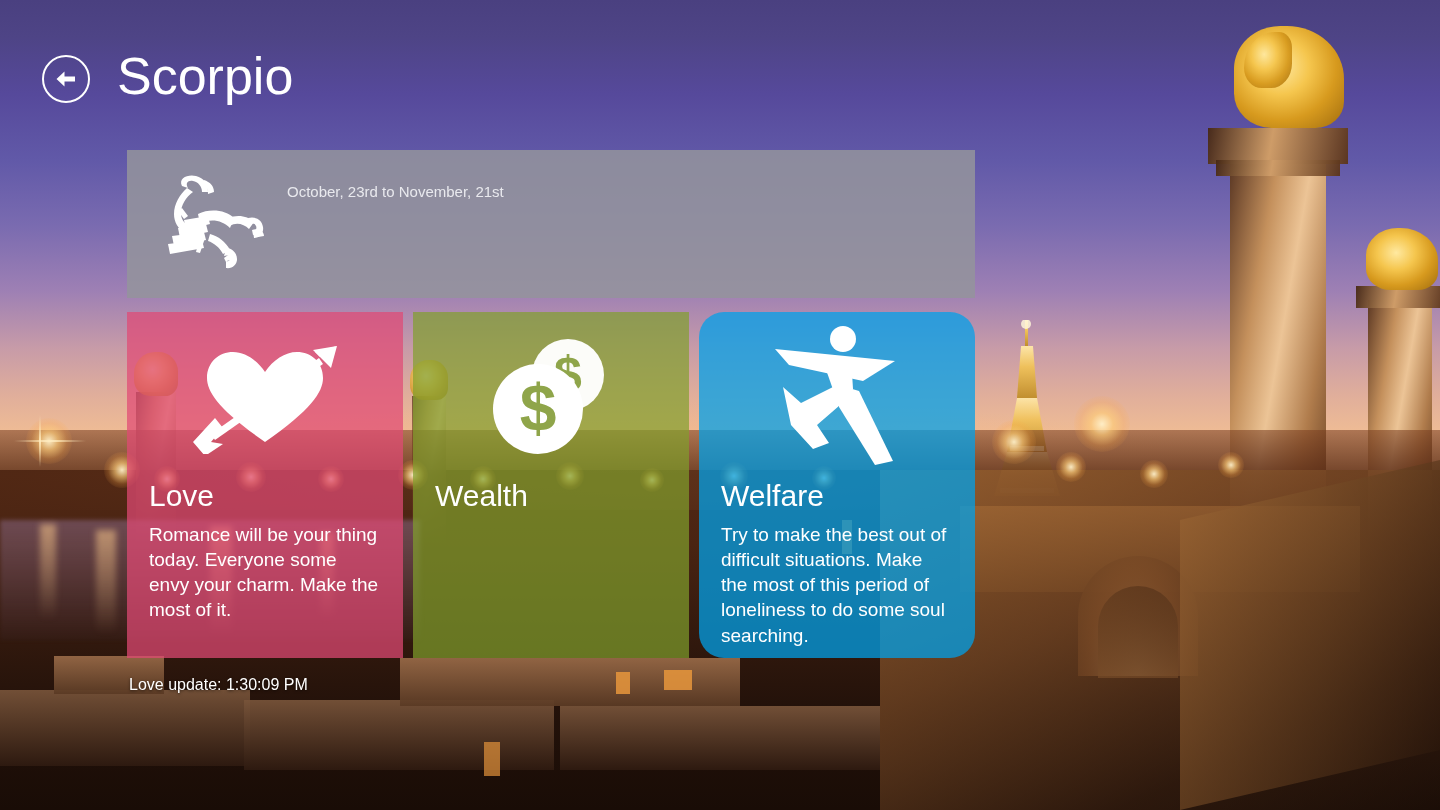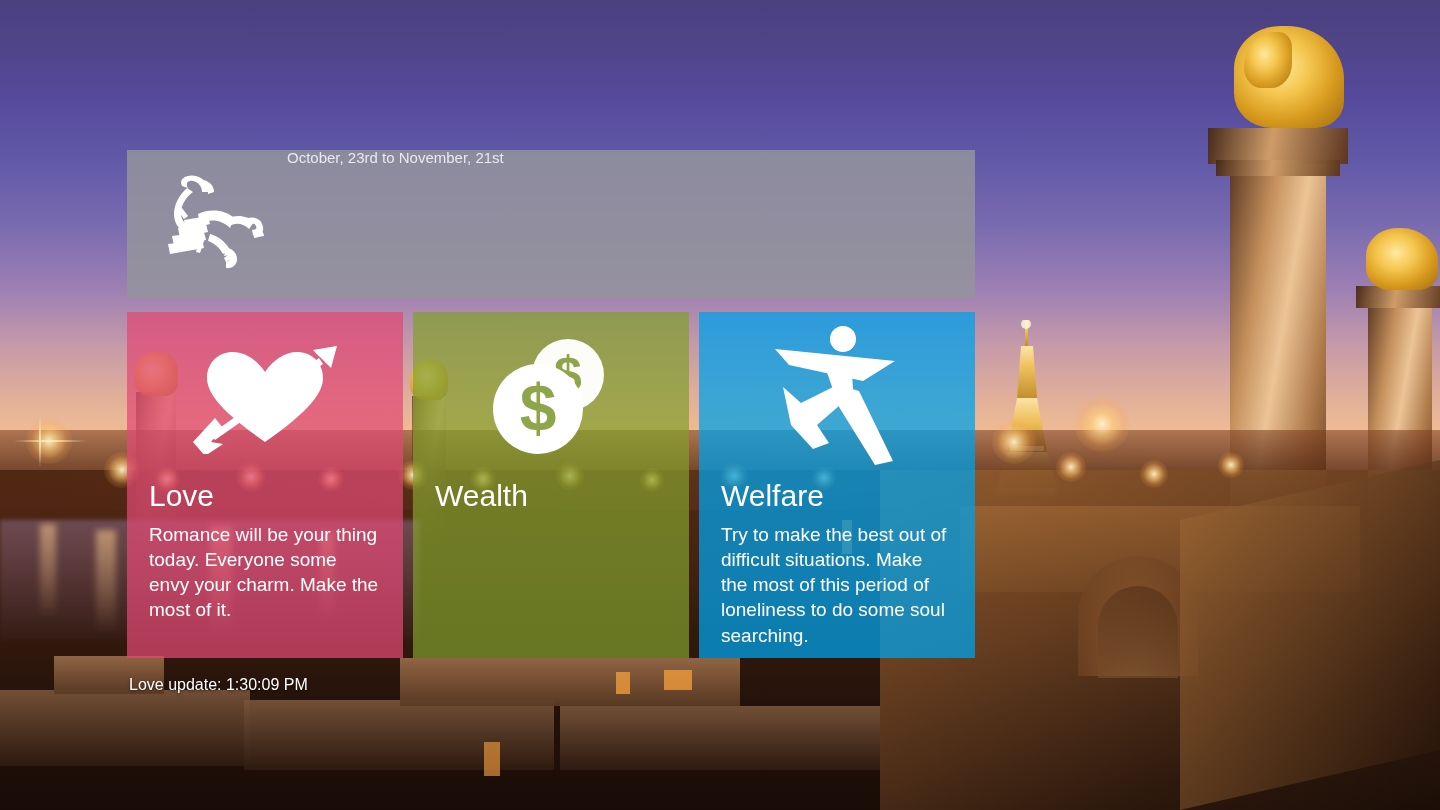--- a/index.html
+++ b/index.html
@@ -198,20 +198,21 @@
   .zodiac-icon {
     width: 160px;
     flex: 0 0 160px;
     display: flex;
     align-items: center;
     justify-content: center;
     padding-top: 18px;
     height: 112px;
   }
   .summary-text {
+    padding-top: 34px;
     padding-right: 40px;
   }
   .date-range {
     color: #e9e9ee;
     font-size: 15px;
     font-weight: 400;
     line-height: 1.1;
     margin-bottom: 12px;
   }
   .summary-desc {
@@ -261,21 +262,21 @@
     margin-bottom: 10px;
   }
   .tile-desc {
     color: #ffffff;
     font-size: 19px;
     font-weight: 400;
     line-height: 1.33;
   }
   .tile-love  { background: rgba(224, 74, 116, 0.72); }
   .tile-wealth{ background: rgba(128, 160, 44, 0.70); }
-  .tile-welfare{background: rgba(0, 160, 233, 0.74); }
+  .tile-welfare{background: rgba(0, 160, 233, 0.74); border-radius: 25px; }
 
   
   .last-update {
     position: absolute;
     left: 129px;
     top: 676px;
     color: #ffffff;
     font-size: 16px;
     font-weight: 400;
     z-index: 20;
@@ -364,20 +365,30 @@
     <div class="bg-boat-roof" style="left:54px; top:656px; width:110px; height:38px;"></div>
     <div class="bg-boat" style="left:244px; top:700px; width:310px; height:70px;"></div>
     <div class="bg-boat-roof" style="left:400px; top:658px; width:340px; height:48px;"></div>
     <div class="bg-boat" style="left:560px; top:706px; width:320px; height:64px;"></div>
     <div class="bg-window-warm" style="left:616px; top:672px; width:14px; height:22px;"></div>
     <div class="bg-window-warm" style="left:664px; top:670px; width:28px; height:20px;"></div>
     <div class="bg-window-warm" style="left:484px; top:742px; width:16px; height:34px; opacity:0.8;"></div>
     <div class="bg-window-warm" style="left:842px; top:520px; width:10px; height:34px; opacity:0.75;"></div>
   </div>
 
+  <div class="header">
+    <div class="back-button">
+      <span>
+        <svg width="26" height="20" viewBox="0 0 26 20">
+          <path d="M11.5 2.5 L3.5 10 L11.5 17.5 L11.5 12.6 L22 12.6 L22 7.4 L11.5 7.4 Z" fill="#ffffff"></path>
+        </svg>
+      </span>
+    </div>
+    <div class="page-title">Scorpio</div>
+  </div>
 
   <div class="summary-panel">
     <div class="zodiac-icon">
       <svg width="118" height="100" viewBox="0 0 118 100">
         <g fill="#ffffff">
 
           <path d="M34 12 C30 4 40 0 48 2 C56 4 60 10 60 18 L54 18 C54 12 50 8 45 7 C40 6 37 9 40 14 Z"></path>
           <path d="M39 14 C32 20 26 30 26 40 C26 48 30 55 37 59 L41 52 C36 49 33 45 33 39 C33 31 38 23 45 18 Z"></path>
           <path d="M56 6 C62 8 66 12 66 18 L60 20 C60 15 58 11 54 9 Z"></path>
 

